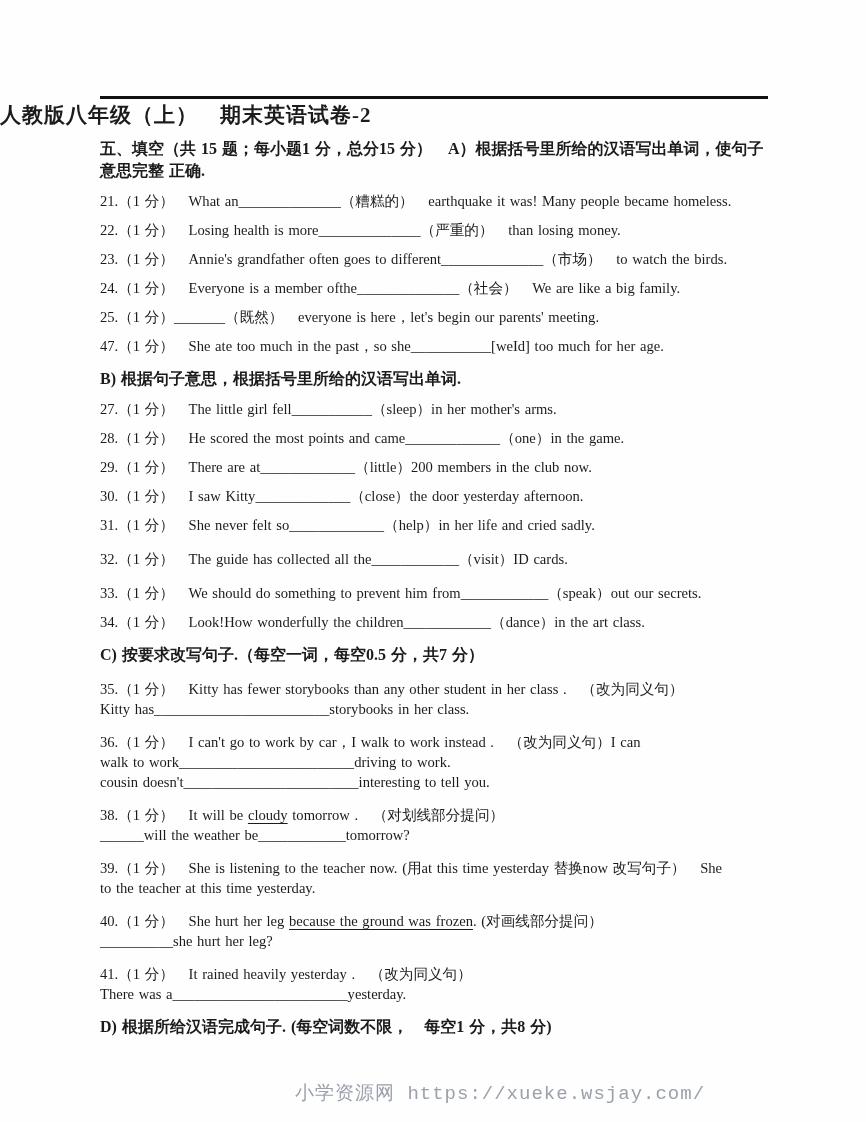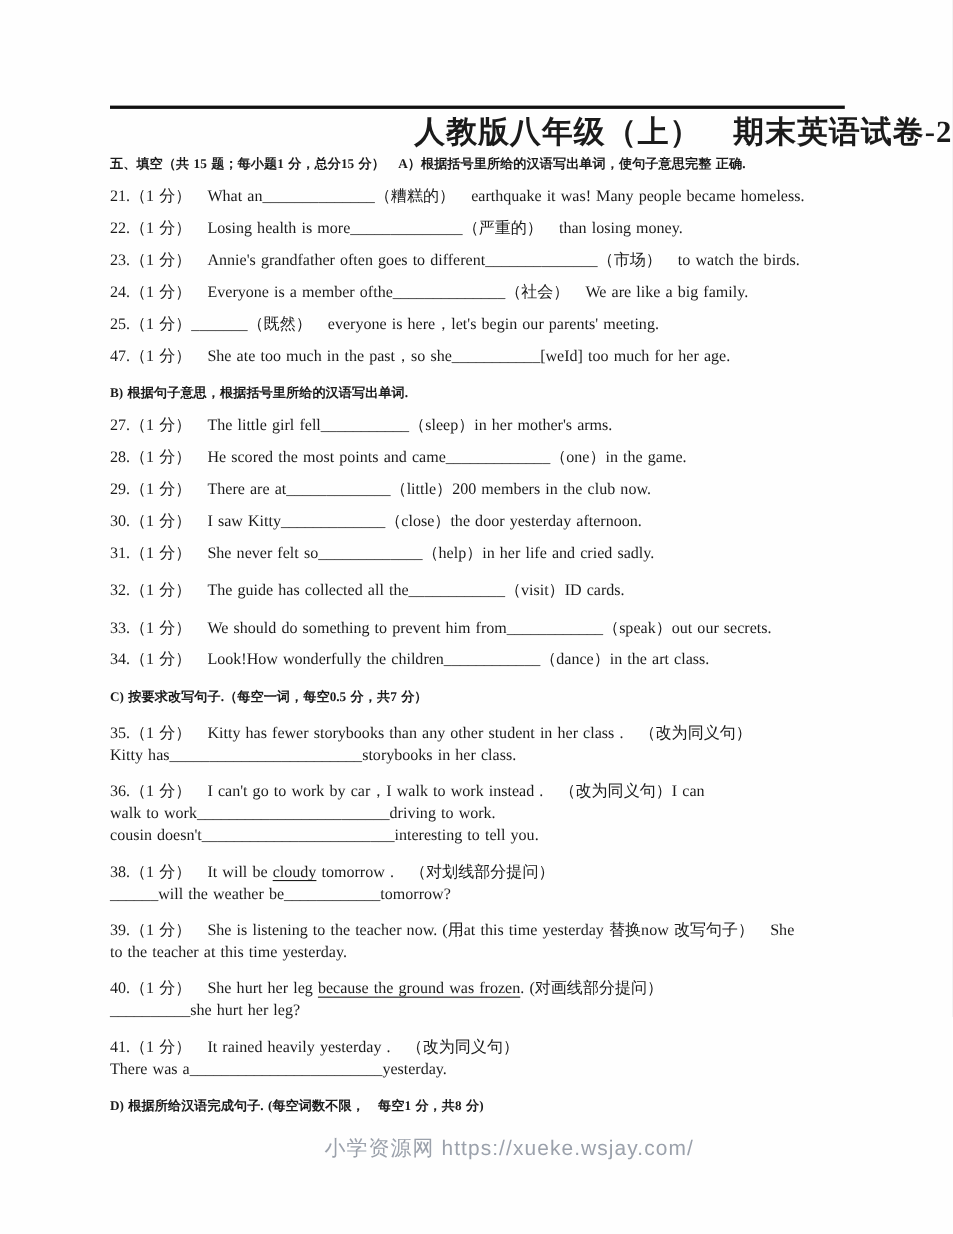--- a/index.html
+++ b/index.html
@@ -11,40 +11,40 @@
     overflow:hidden;
     font-family:"Liberation Serif","DejaVu Serif",serif;
     color:#1b1b1b;
   }
   .top-rule{
     position:absolute;left:100px;top:96px;
     width:668px;height:3px;background:#101010;
   }
   .title{
     position:absolute;left:0;right:0;top:101px;
-    margin:0;text-align:right;
-    font-size:28px;font-weight:bold;letter-spacing:1px;
+    margin:0;text-align:left;
+    font-size:21px;font-weight:bold;letter-spacing:1px;
   }
   .content{
     position:absolute;left:100px;top:138px;width:672px;
     font-size:14.6px;line-height:20px;
     z-index:2;
   }
   .line{margin:0;word-spacing:1px;}
-  .line.header{font-weight:bold;font-size:12px;line-height:22px;margin-top:12px;}
+  .line.header{font-weight:bold;font-size:16px;line-height:22px;margin-top:12px;}
   .line.q{margin-top:9px;}
   .line.q-tight{margin-top:14px;}
   .line.qc{margin-top:13px;}
   .line.cont{margin-top:0;}
   .content .line:first-child{margin-top:0;}
   .u{text-decoration:underline;text-underline-offset:3px;}
   .watermark{
-    position:absolute;left:295px;top:1031px;
+    position:absolute;left:295px;top:1080px;
     z-index:1;
-    font-family:Liberation Sans, sans-serif;
+    font-family:Liberation Mono, monospace;
     font-size:19px;color:#9ba1ab;letter-spacing:1px;
     white-space:nowrap;
   }
 </style>
 </head>
 <body>
 
 <div class="page">
   <div class="top-rule"></div>
   <h1 class="title">人教版八年级（上）　期末英语试卷-2</h1>

